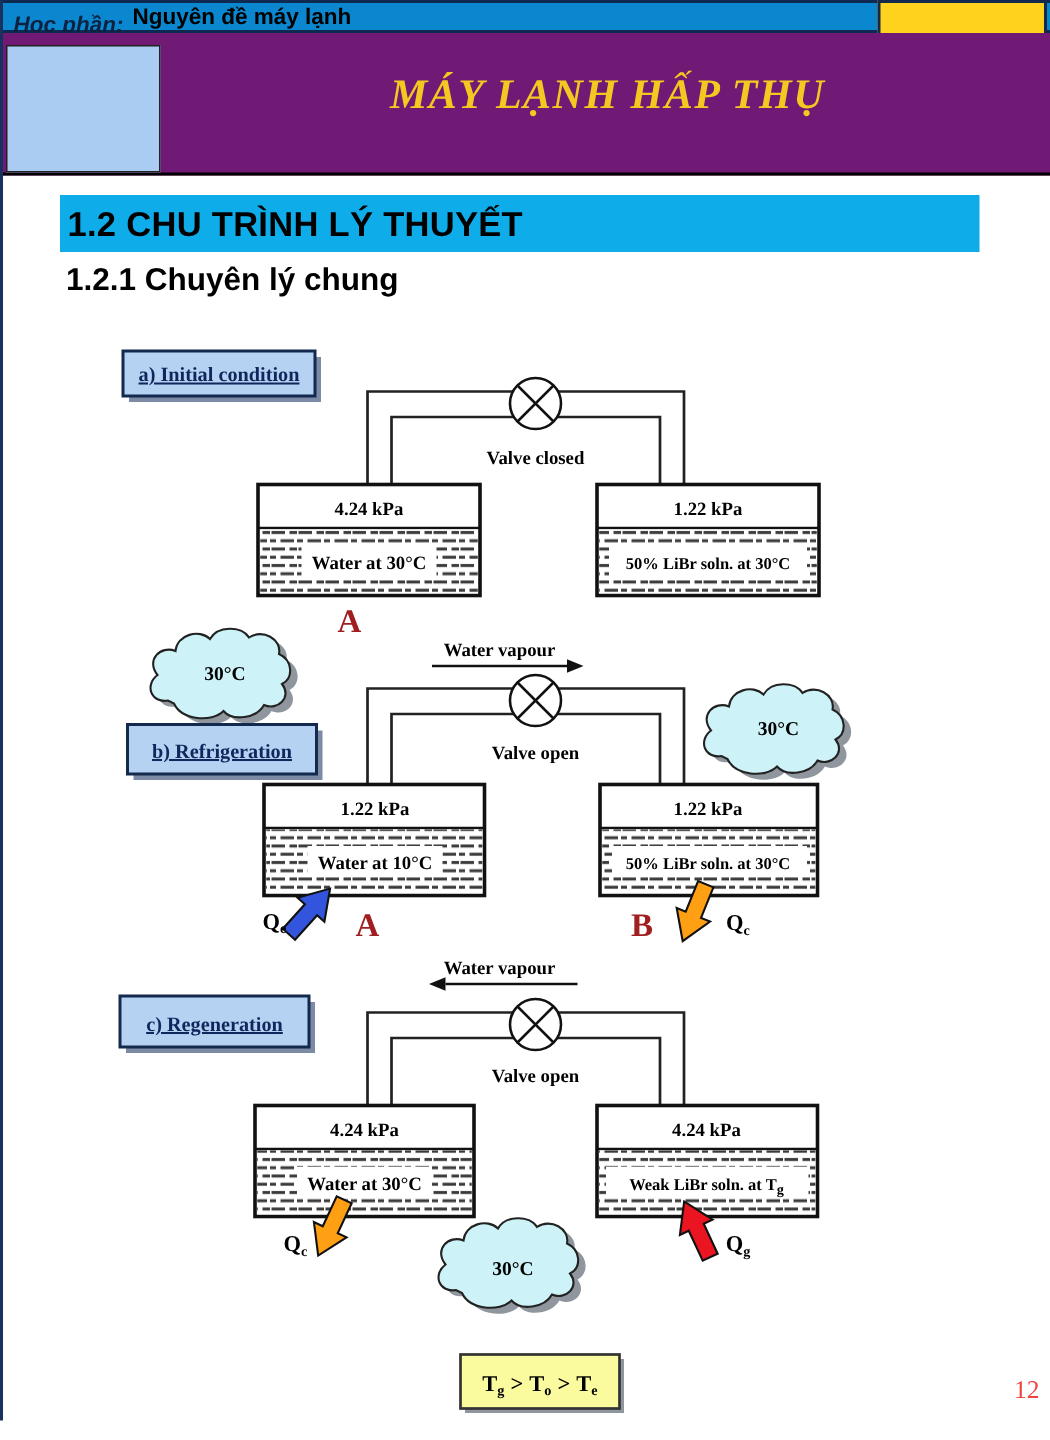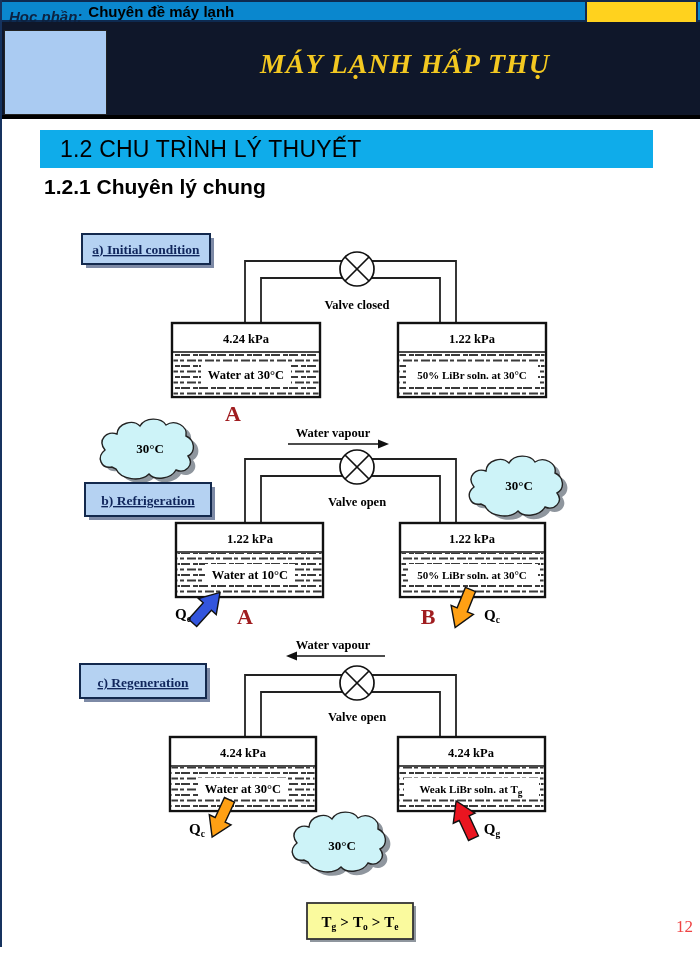--- a/index.html
+++ b/index.html
@@ -6,32 +6,32 @@
   .slide{position:relative;width:700px;height:960px;background:#ffffff;overflow:hidden;
          font-family:"Liberation Sans",sans-serif;}
   
   .topbar{position:absolute;left:0;top:0;width:700px;height:18px;background:#0A87CE;
           border-top:2px solid #0E2A50;border-bottom:2px solid #0E2A50;
           display:flex;align-items:center;padding-left:9px;box-sizing:content-box;}
   .course-label{font-style:italic;font-weight:600;color:#0D2240;font-size:15px;margin-right:6px;margin-top:11px;}
   .course-name{font-weight:bold;color:#000;font-size:15px;}
   .yellow-box{position:absolute;left:585px;top:0;width:109px;height:24px;background:#FFD21E;
               border:2px solid #13294D;}
-  .navy-band{position:absolute;left:0;top:22px;width:700px;height:93px;background:#0f172a;
-             border-bottom:4px solid #000000;}
+  .navy-band{position:absolute;left:0;top:22px;width:700px;height:93px;background:#701a75;
+             border-bottom:2px solid #000000;}
   .lightblue-box{position:absolute;left:4px;top:8px;width:101px;height:83px;background:#AACBF2;
                  border:1px solid #222;}
   .main-title{position:absolute;left:110px;right:0;top:26px;text-align:center;
               font-family:"Liberation Serif",serif;font-style:italic;font-weight:bold;
               font-size:28px;letter-spacing:1px;color:#F3C821;}
   .left-edge{position:absolute;left:0;top:0;width:2px;height:947px;background:#16335F;}
   
   .cyan-bar{position:absolute;left:40px;top:130px;width:613px;height:38px;background:#0FACEA;
             display:flex;align-items:center;}
-  .cyan-bar span{font-size:23px;font-weight:normal;color:#000;padding-left:20px;letter-spacing:0.2px;}
+  .cyan-bar span{font-size:23px;font-weight:bold;color:#000;padding-left:5px;letter-spacing:0.2px;}
   .subsection{position:absolute;left:44px;top:175px;font-size:21px;font-weight:bold;color:#000;}
   
   .diagrams{position:absolute;left:0;top:220px;}
   svg text{font-family:"Liberation Serif",serif;font-weight:bold;fill:#000;}
   .box-label{font-size:13.5px;fill:#10265C;text-decoration:underline;}
   .mid{font-size:12.5px;}
   .small{font-size:11px;}
   .letter{font-size:22px;fill:#A01D20;}
   .cloud-t{font-size:13px;}
   .q{font-size:15px;}
@@ -41,21 +41,21 @@
   .page-number{position:absolute;right:7px;top:917px;font-family:"Liberation Serif",serif;
                font-size:17px;color:#ef4444;}
 </style>
 </head>
 <body>
 
 <div class="slide">
 
   <div class="topbar">
     <span class="course-label">Học phần:</span>
-    <span class="course-name">Chuyên đề máy lạnh</span>
+    <span class="course-name">Nguyên đề máy lạnh</span>
   </div>
   <div class="yellow-box"></div>
   <div class="navy-band">
     <div class="lightblue-box"></div>
     <div class="main-title">MÁY LẠNH HẤP THỤ</div>
   </div>
   <div class="left-edge"></div>
 
   <div class="cyan-bar">
     <span>1.2 CHU TRÌNH LÝ THUYẾT</span>

